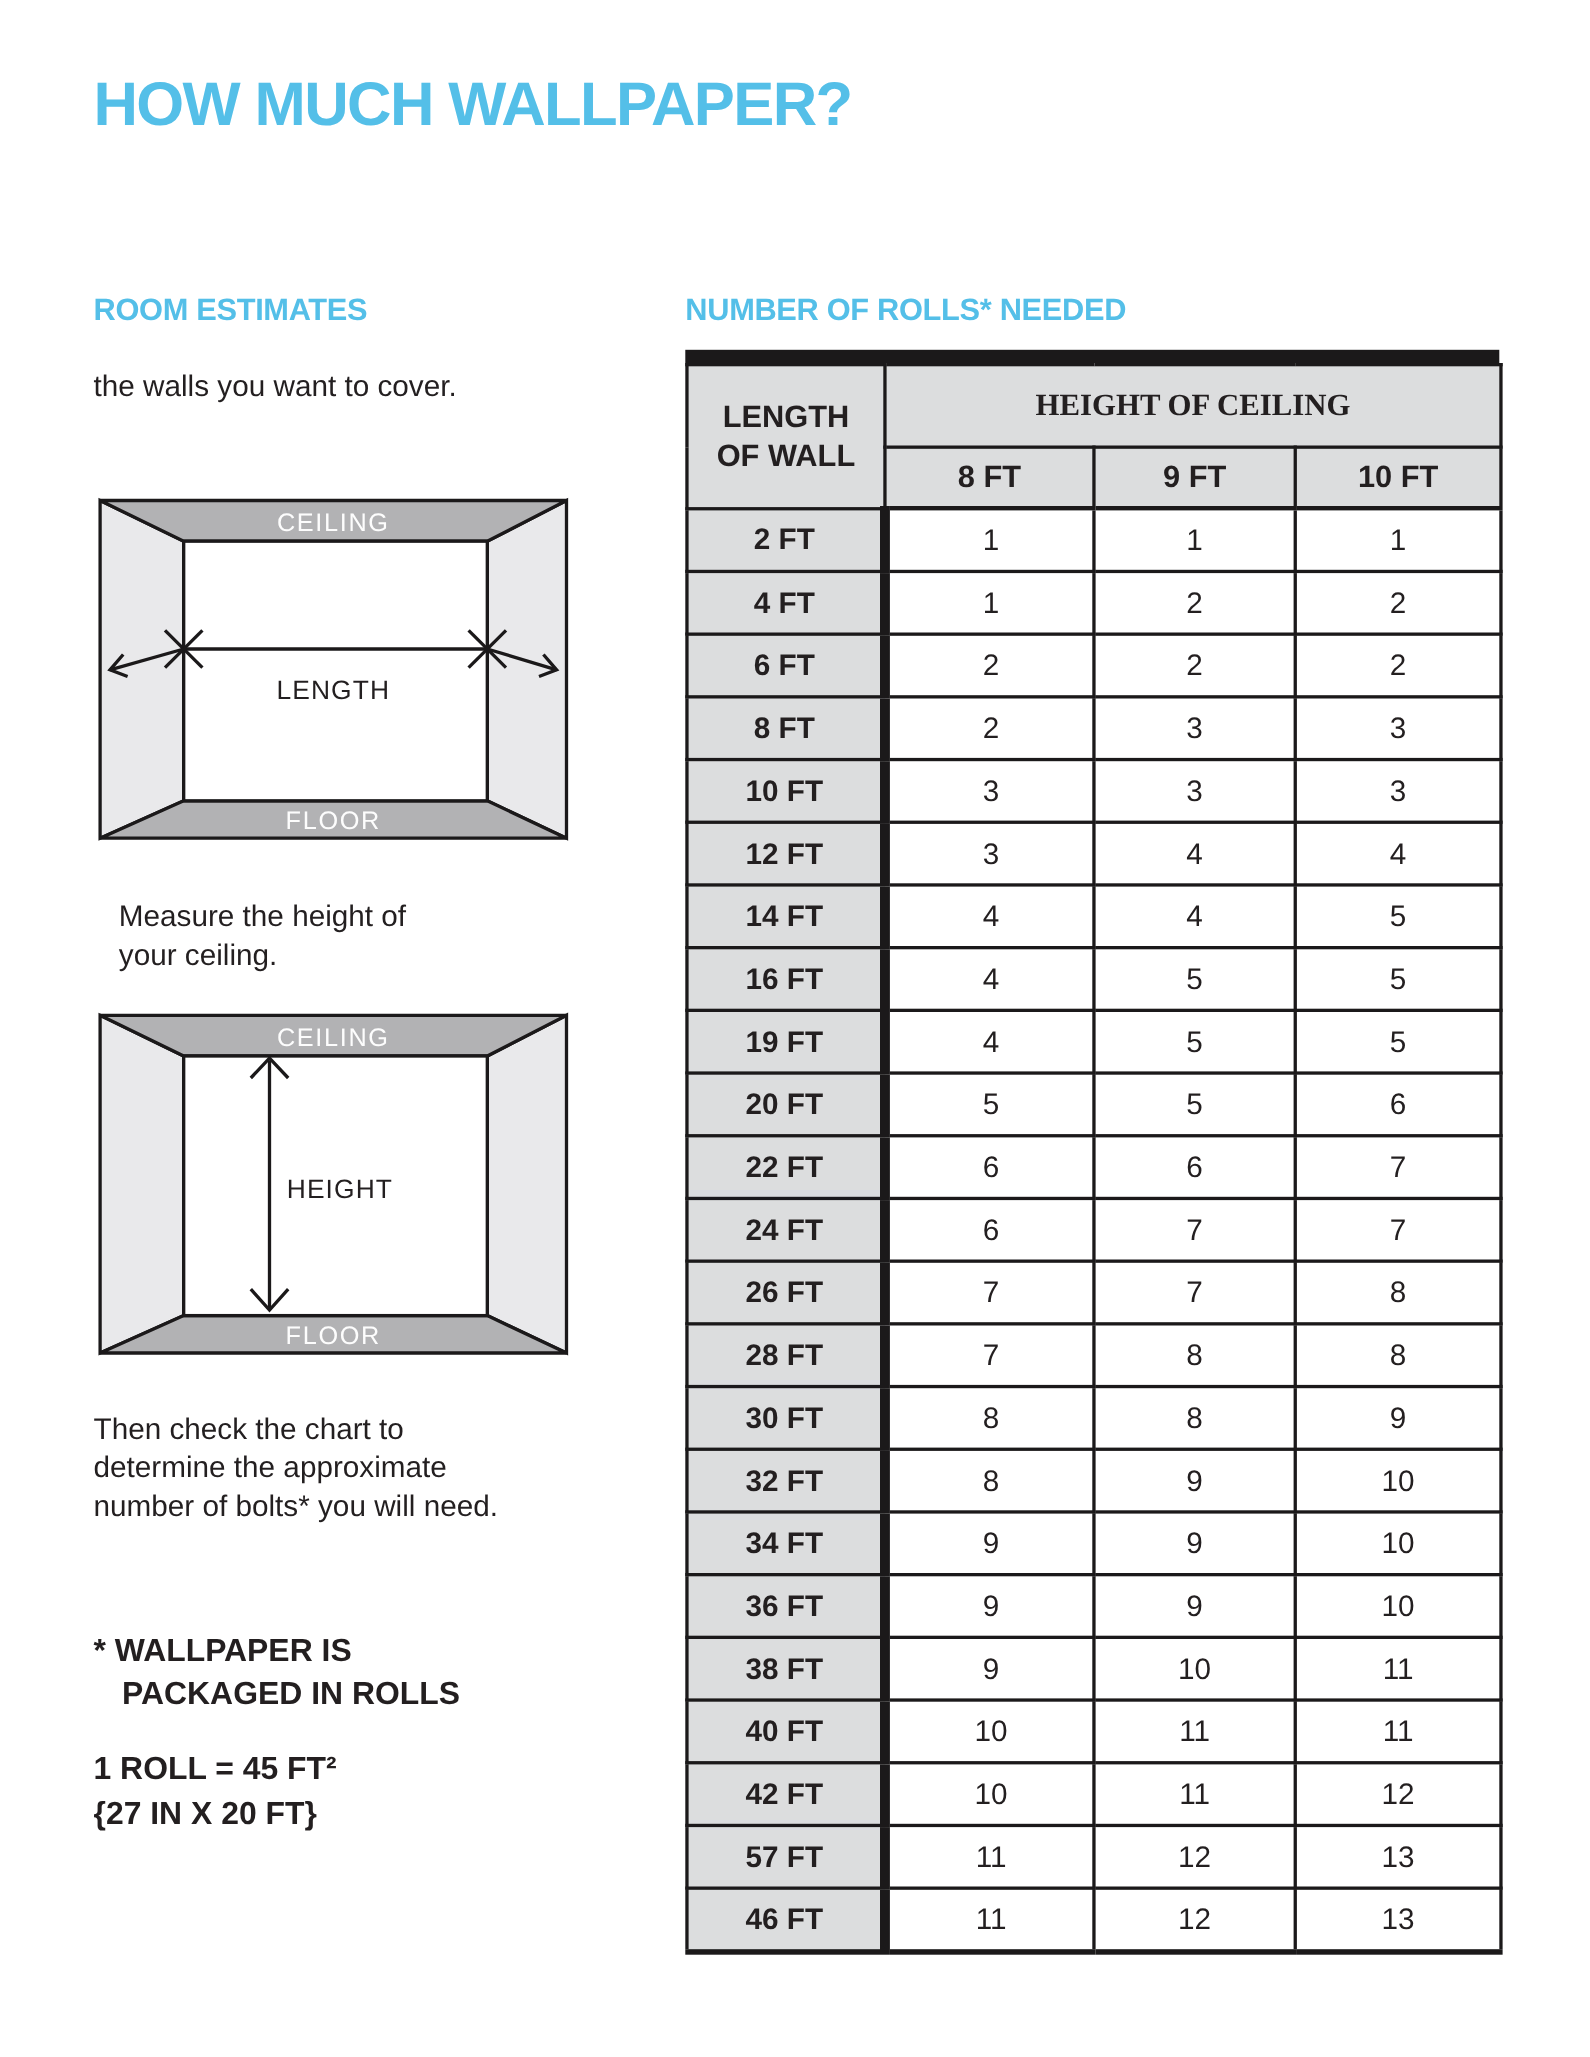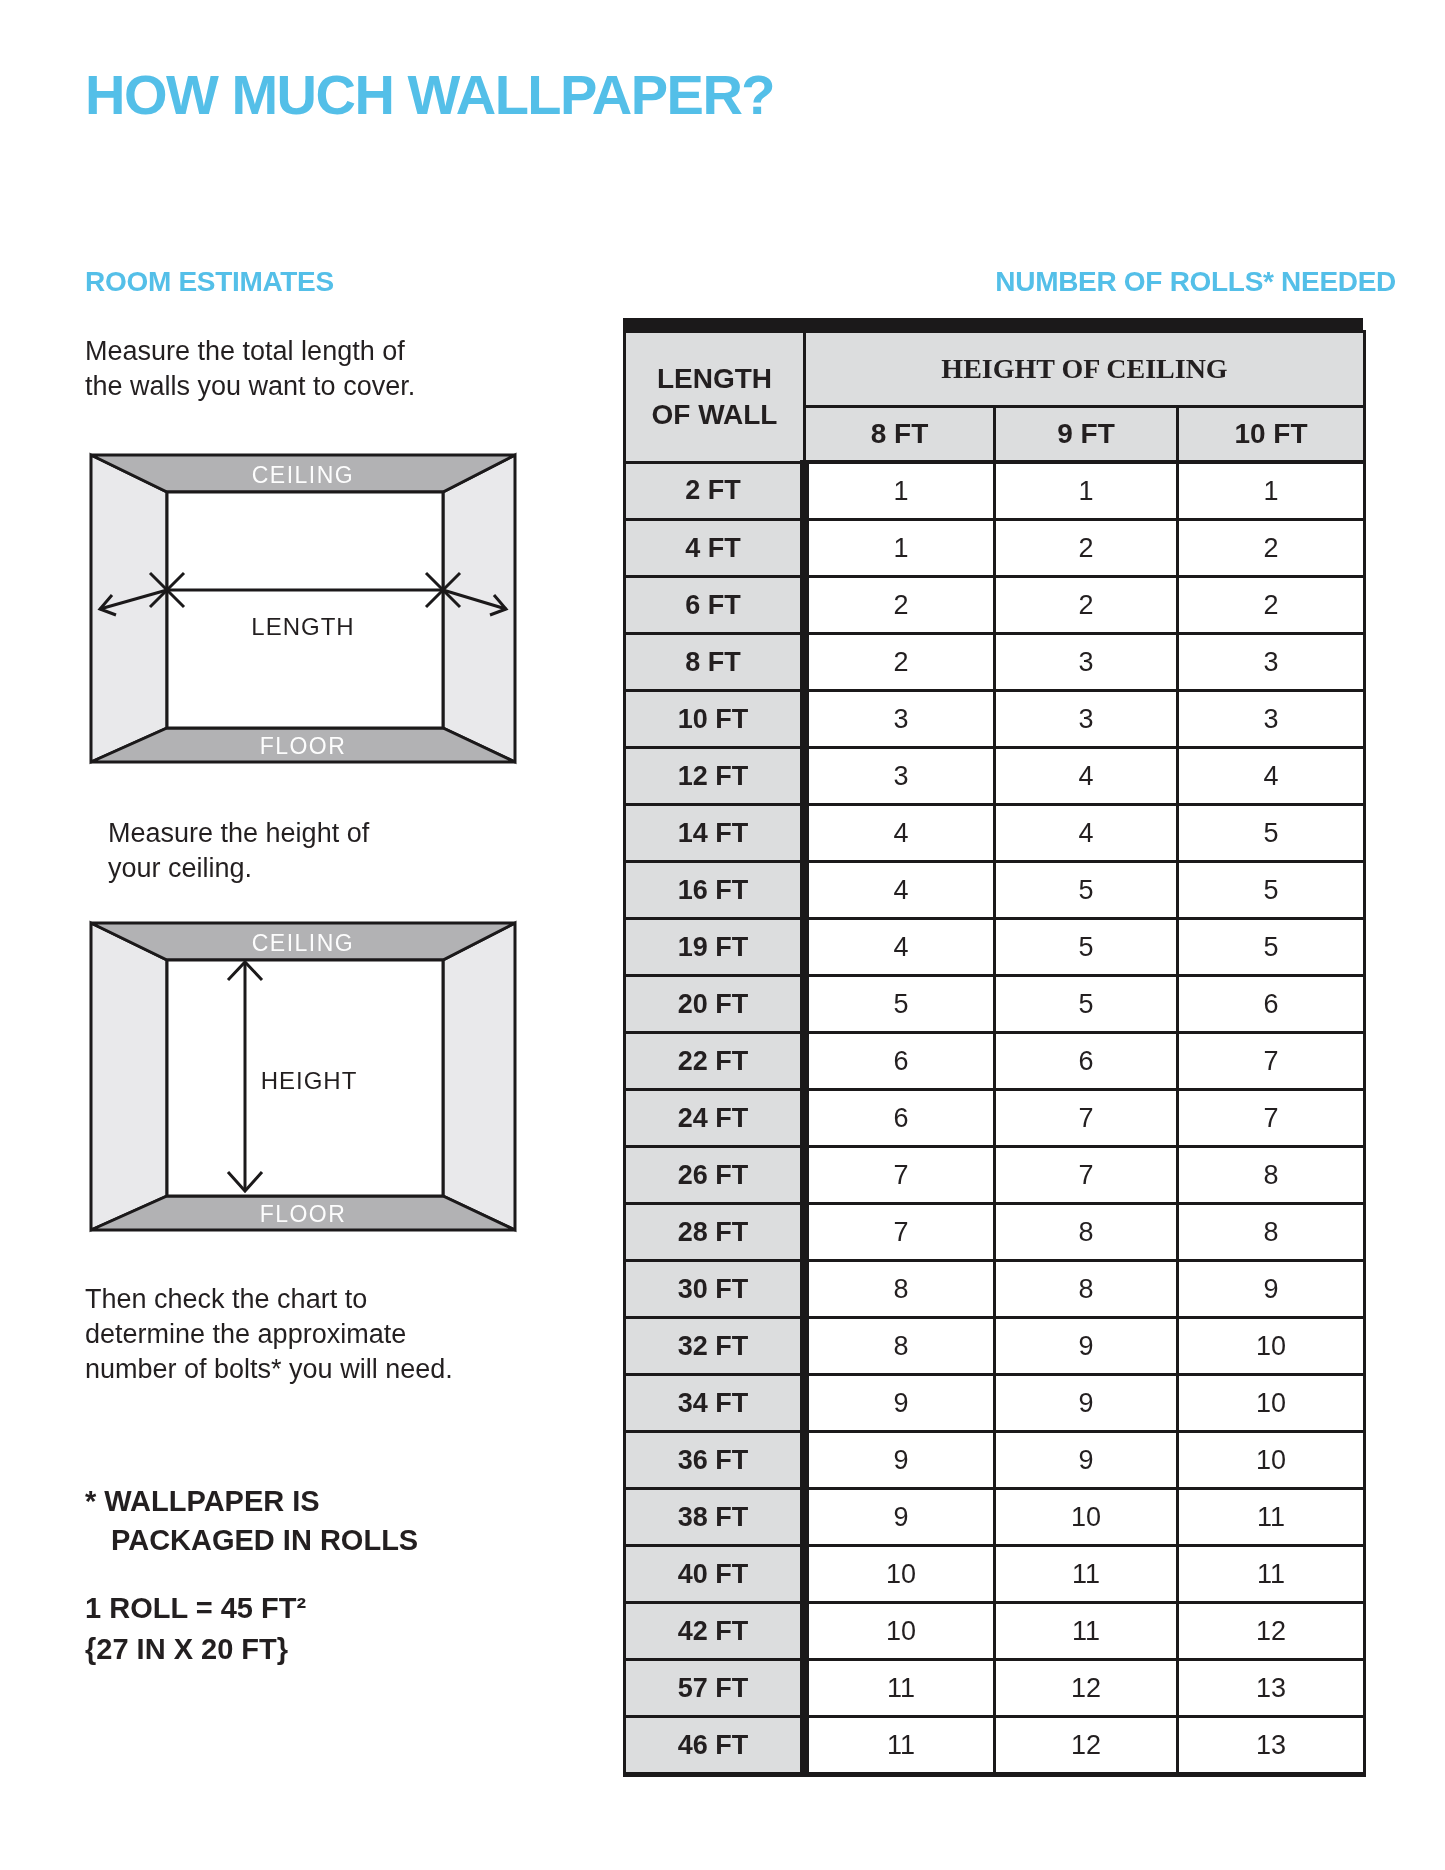--- a/index.html
+++ b/index.html
@@ -18,21 +18,21 @@
   .para{position:absolute;left:85px;font-size:27px;line-height:35px;color:#231F20;}
   #step1{top:334px;}
   #step2{top:816px;margin-left:23px;}
   #step3{top:1282px;}
   .diagram{position:absolute;left:88px;width:430px;height:313px;}
   #diagram-length{top:452px;}
   #diagram-height{top:920px;}
   .footnote{position:absolute;left:85px;top:1482px;font-size:29px;font-weight:700;line-height:39px;}
   .footnote .indent{padding-left:26px;}
   .roll-info{position:absolute;left:85px;top:1588px;font-size:29px;font-weight:700;line-height:41px;}
-  #rolls-heading{position:absolute;left:656px;top:266px;width:740px;text-align:right;}
+  #rolls-heading{position:absolute;left:623px;top:266px;width:740px;text-align:left;}
   #table-wrap{position:absolute;left:623px;top:318px;width:740px;}
   .topbar{height:12px;background:#1B191A;}
   table.rolls{border-collapse:collapse;table-layout:fixed;width:740px;}
   table.rolls th,table.rolls td{
     border:3px solid #1B191A;text-align:center;vertical-align:middle;padding:0;
   }
   table.rolls thead th{background:#DCDDDE;font-weight:700;font-size:28px;}
   th.row-axis{
     background:#DCDDDE;border-right:9px solid #1B191A;
     font-size:28px;line-height:36px;font-weight:700;
@@ -53,21 +53,20 @@
 </head>
 <body>
 
 <div class="page">
 
   <div class="page-title">HOW MUCH WALLPAPER?</div>
 
   <div id="room-estimates" class="section-heading">ROOM ESTIMATES</div>
 
   <div id="step1" class="para">
-    <div>Measure the total length of</div>
     <div>the walls you want to cover.</div>
   </div>
 
   <svg id="diagram-length" class="diagram" viewBox="0 0 430 313">
     <polygon points="3,3 79,40 79,276 3,310" fill="#E9E9EB" stroke="#1B191A" stroke-width="3"></polygon>
     <polygon points="427,3 355,40 355,276 427,310" fill="#E9E9EB" stroke="#1B191A" stroke-width="3"></polygon>
     <polygon points="3,3 427,3 355,40 79,40" fill="#B2B2B4" stroke="#1B191A" stroke-width="3"></polygon>
     <polygon points="3,310 79,276 355,276 427,310" fill="#B2B2B4" stroke="#1B191A" stroke-width="3"></polygon>
     <rect x="79" y="40" width="276" height="236" fill="#ffffff" stroke="#1B191A" stroke-width="3"></rect>
     <text x="215" y="31" text-anchor="middle" class="room-label">CEILING</text>

